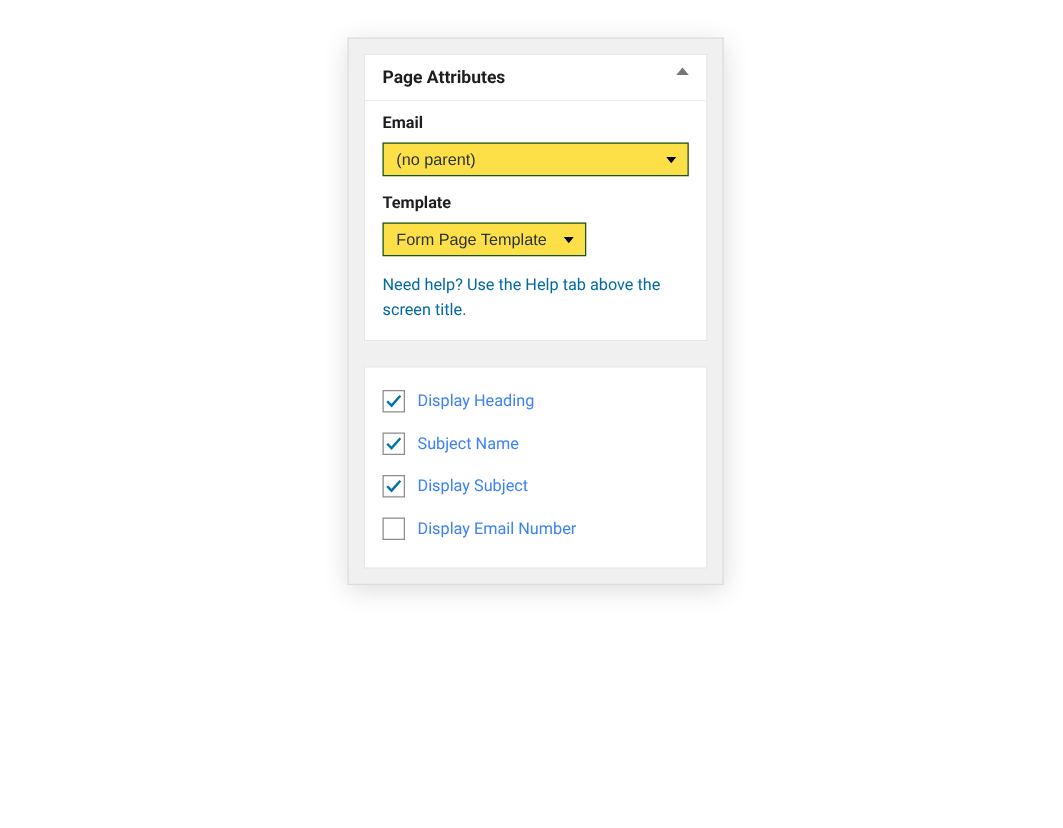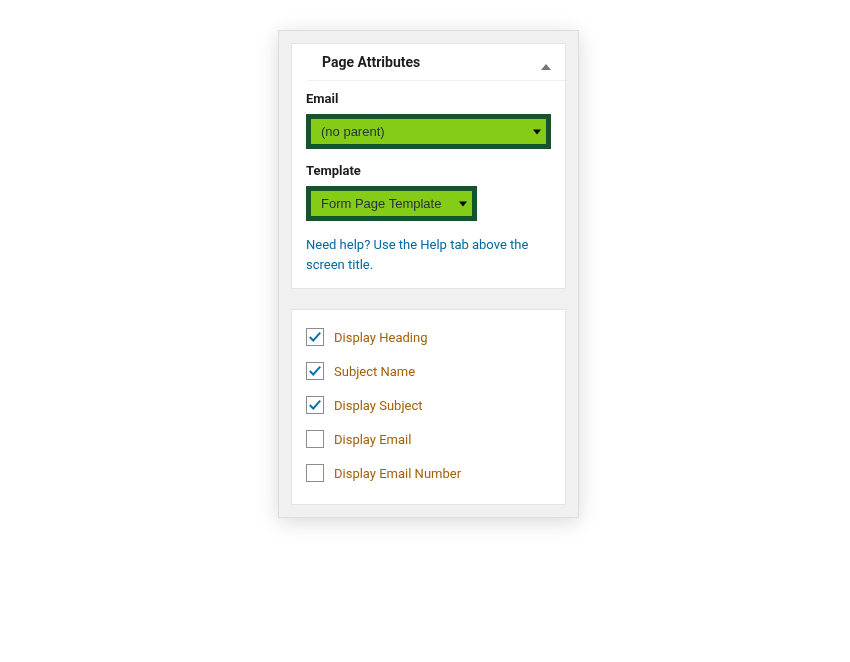--- a/index.html
+++ b/index.html
@@ -25,24 +25,23 @@
       background: #ffffff;
       border: 1px solid #e5e5e5;
       margin-bottom: 20px;
     }
     .postbox:last-child {
       margin-bottom: 0;
     }
     .postbox-header {
       display: flex;
       justify-content: space-between;
-      align-items: flex-end;
+      align-items: flex-start;
       padding: 10px 14px;
       border-bottom: 1px solid #eeeeee;
-      margin-left: 16px;
     }
     .postbox-title {
       font-size: 14px;
       font-weight: 700;
       color: #1e1e1e;
     }
     .toggle-indicator {
       width: 0;
       height: 0;
       border-left: 5px solid transparent;
@@ -71,22 +70,22 @@
       display: inline-block;
     }
     .select-wrap.full {
       display: block;
       width: 100%;
     }
     select {
       appearance: none;
       -webkit-appearance: none;
       -moz-appearance: none;
-      background: #84cc16;
-      border: 5px solid #14532d;
+      background: #fde047;
+      border: 1px solid #14532d;
       padding: 5px 30px 5px 10px;
       font-size: 13px;
       color: #2c3338;
       width: 100%;
       cursor: pointer;
     }
     .select-arrow {
       position: absolute;
       right: 10px;
       top: 50%;
@@ -129,21 +128,21 @@
     .checkbox-custom svg {
       width: 14px;
       height: 14px;
       display: none;
     }
     .checkbox-custom.checked svg {
       display: block;
     }
     .checkbox-label {
       font-size: 13px;
-      color: #a16207;
+      color: #3b82f6;
       cursor: pointer;
     }
   </style>
 </head>
 <body>
 
 <div class="sidebar">
 
   <div class="postbox">
     <div class="postbox-header">
@@ -197,22 +196,18 @@
         <div class="checkbox-row">
           <div class="checkbox-custom checked">
             <svg viewBox="0 0 16 16">
               <path d="M2 8 L6 12 L14 3" stroke="#0073aa" stroke-width="2.2" fill="none"></path>
             </svg>
           </div>
           <span class="checkbox-label">Display Subject</span>
         </div>
         <div class="checkbox-row">
           <div class="checkbox-custom"></div>
-          <span class="checkbox-label">Display Email</span>
-        </div>
-        <div class="checkbox-row">
-          <div class="checkbox-custom"></div>
           <span class="checkbox-label">Display Email Number</span>
         </div>
       </div>
   </div>
 
 </div>
 
 </body></html>

